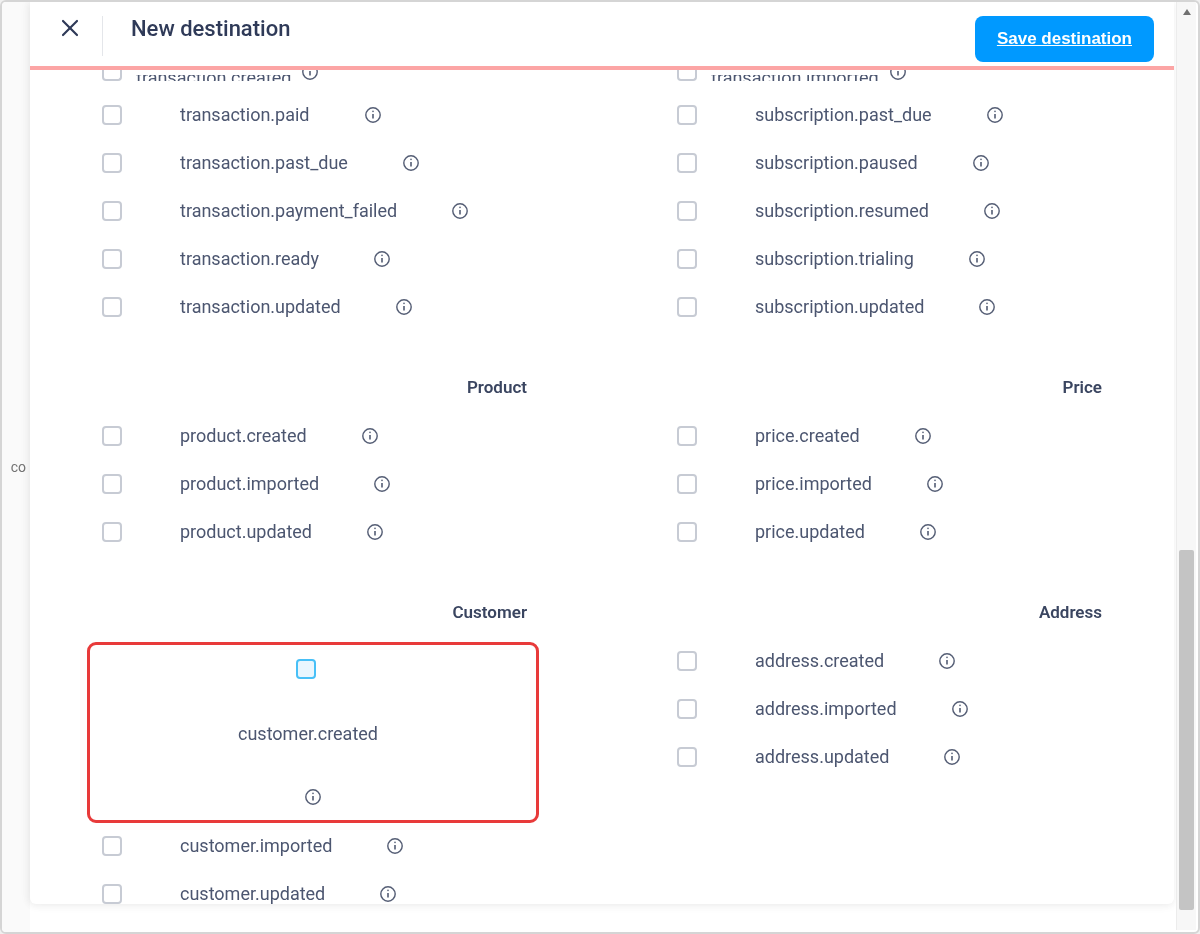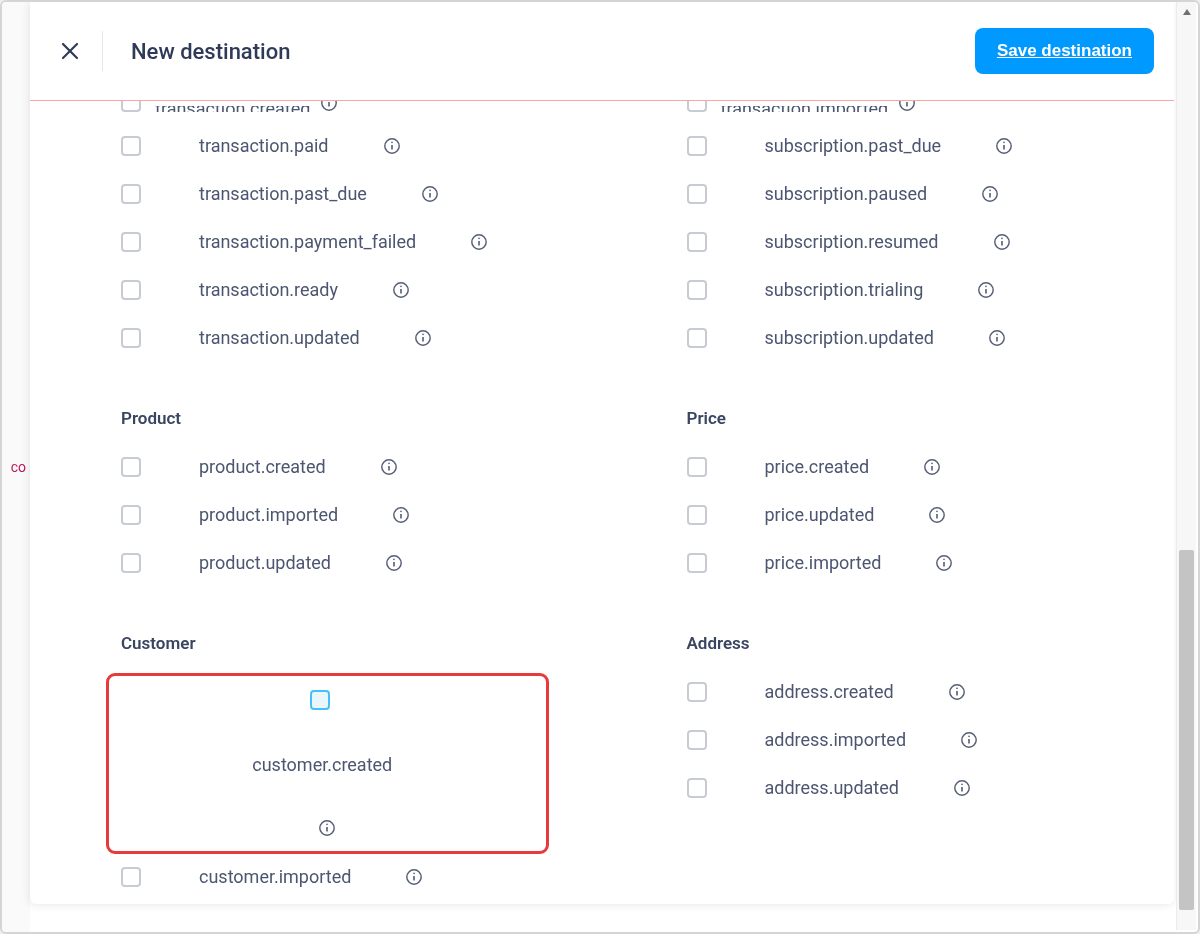--- a/index.html
+++ b/index.html
@@ -26,45 +26,45 @@
       background: #fff;
       overflow: hidden;
     }
     .bg-faint {
       position: absolute;
       top: 0;
       left: 0;
       width: 28px;
       height: 100%;
       background: #fafafa;
-      color: #be185d;
+      color: #737373;
       font-size: 14px;
       display: flex;
       align-items: center;
       justify-content: flex-end;
       padding-right: 4px;
     }
     .modal {
       position: absolute;
       top: 0;
       left: 28px;
       right: 24px;
       bottom: 28px;
       background: #fff;
       border-radius: 0 0 6px 6px;
       box-shadow: -2px 0 10px rgba(0,0,0,0.05), 0 2px 10px rgba(0,0,0,0.05);
       display: flex;
       flex-direction: column;
     }
     .modal-header {
       display: flex;
-      align-items: center;
+      align-items: flex-start;
       padding: 14px 20px;
-      border-bottom: 1px solid #fca5a5;
-      height: 99px;
+      border-bottom: 4px solid #fca5a5;
+      height: 68px;
     }
     .close-btn {
       width: 24px;
       height: 24px;
       display: flex;
       align-items: center;
       justify-content: center;
       cursor: pointer;
       color: #2f3a58;
       margin-left: 8px;
@@ -92,23 +92,24 @@
       padding: 13px 22px;
       cursor: pointer;
       text-decoration: underline;
     }
     .modal-body {
       flex: 1;
       overflow: hidden;
       position: relative;
     }
     .content {
-      padding: 0 72px 40px 91px;
+      padding: 0 72px 40px 72px;
       height: 100%;
       overflow-y: hidden;
+      text-align: right;
     }
     .columns {
       display: flex;
       gap: 150px;
     }
     .col {
       flex: 1;
       min-width: 0;
     }
     .group {
@@ -463,32 +464,32 @@
                   <span class="info-icon">
                     <svg viewBox="0 0 20 20" fill="none" stroke="currentColor" stroke-width="1.6">
                       <circle cx="10" cy="10" r="8"></circle>
                       <line x1="10" y1="9" x2="10" y2="14" stroke-width="1.8"></line>
                       <circle cx="10" cy="6" r="0.9" fill="currentColor" stroke="none"></circle>
                     </svg>
                   </span>
                 </div>
                 <div class="event-row">
                   <div class="checkbox"></div>
+                  <span class="event-label">price.imported</span>
+                  <span class="info-icon">
+                    <svg viewBox="0 0 20 20" fill="none" stroke="currentColor" stroke-width="1.6">
+                      <circle cx="10" cy="10" r="8"></circle>
+                      <line x1="10" y1="9" x2="10" y2="14" stroke-width="1.8"></line>
+                      <circle cx="10" cy="6" r="0.9" fill="currentColor" stroke="none"></circle>
+                    </svg>
+                  </span>
+                </div>
+                <div class="event-row">
+                  <div class="checkbox"></div>
                   <span class="event-label">price.updated</span>
-                  <span class="info-icon">
-                    <svg viewBox="0 0 20 20" fill="none" stroke="currentColor" stroke-width="1.6">
-                      <circle cx="10" cy="10" r="8"></circle>
-                      <line x1="10" y1="9" x2="10" y2="14" stroke-width="1.8"></line>
-                      <circle cx="10" cy="6" r="0.9" fill="currentColor" stroke="none"></circle>
-                    </svg>
-                  </span>
-                </div>
-                <div class="event-row">
-                  <div class="checkbox"></div>
-                  <span class="event-label">price.imported</span>
                   <span class="info-icon">
                     <svg viewBox="0 0 20 20" fill="none" stroke="currentColor" stroke-width="1.6">
                       <circle cx="10" cy="10" r="8"></circle>
                       <line x1="10" y1="9" x2="10" y2="14" stroke-width="1.8"></line>
                       <circle cx="10" cy="6" r="0.9" fill="currentColor" stroke="none"></circle>
                     </svg>
                   </span>
                 </div>
               </div>
               <div class="group">

